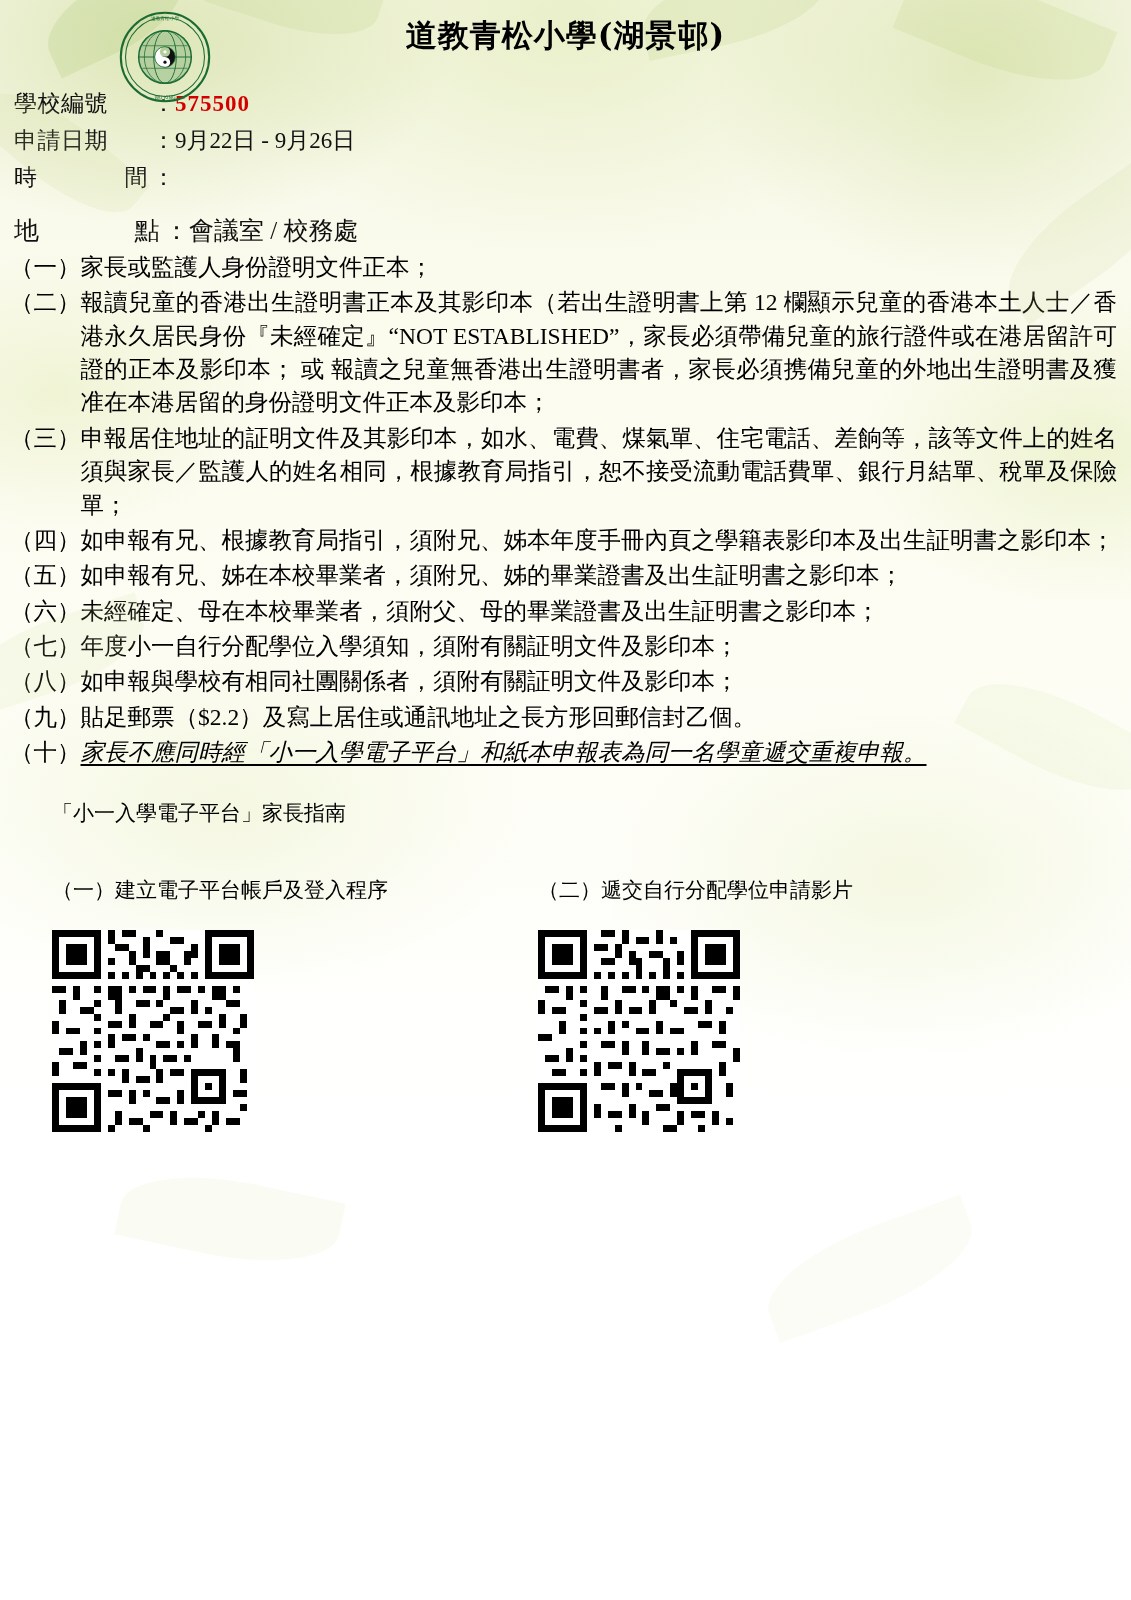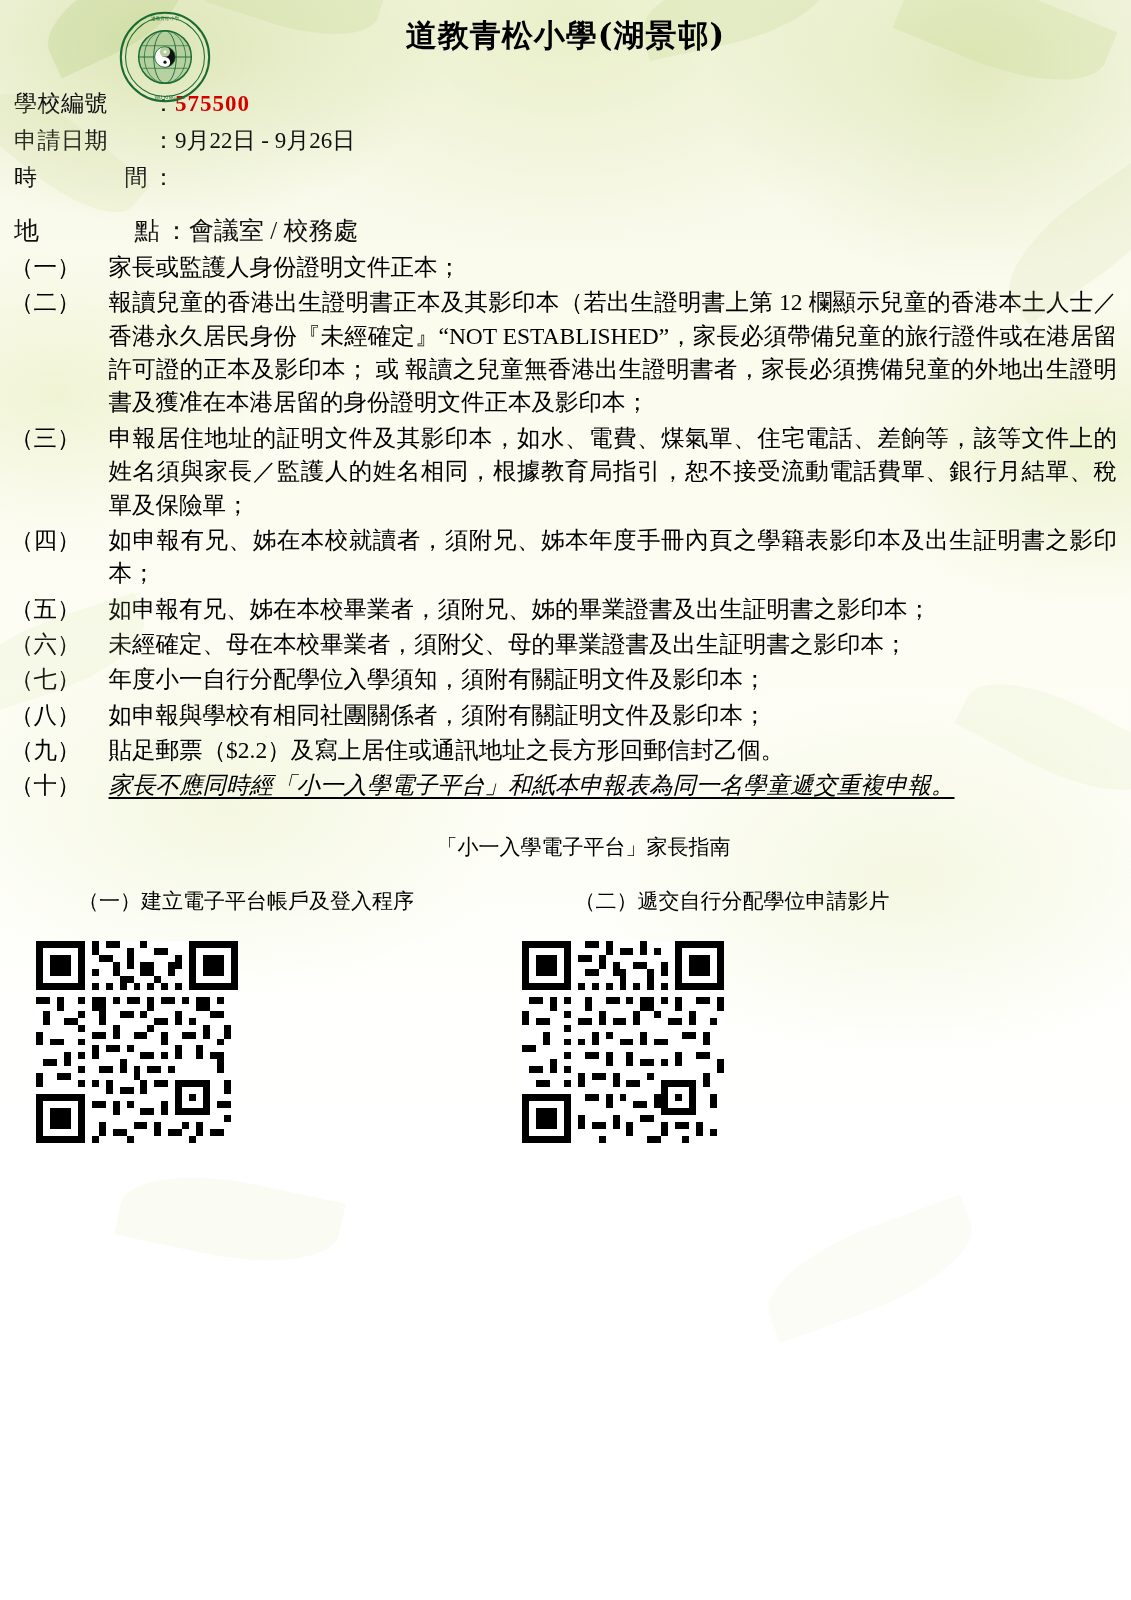--- a/index.html
+++ b/index.html
@@ -123,41 +123,39 @@
     margin-bottom: 2px;
   }
   .doc-num {
     flex: 0 0 auto;
     white-space: nowrap;
   }
   .doc-text {
     flex: 1 1 auto;
     text-align: justify;
     text-justify: inter-ideograph;
-    margin-left: 28px;
   }
   .u-line { text-decoration: underline; text-underline-offset: 4px; font-style: italic; }
 
   
   .bottom {
     margin-top: 30px;
-    padding-left: 36px;
-    text-align: center;
+    padding-left: 52px;
   }
   .guide-title {
     font-family: "DejaVu Sans", "Liberation Sans", sans-serif;
     font-size: 21px;
     color: #000;
     margin-bottom: 26px;
   }
   .qr-row {
     display: flex;
     gap: 66px;
   }
-  .qr-block { width: 420px; }
+  .qr-block { width: 420px; margin-top: 23px; }
   .qr-caption {
     font-family: "DejaVu Sans", "Liberation Sans", sans-serif;
     font-size: 21px;
     margin-bottom: 26px;
     color: #000;
   }
   .qr-code {
     width: 202px;
     height: 202px;
     background: #fff;
@@ -258,21 +256,21 @@
       <span class="doc-text">報讀兒童的香港出生證明書正本及其影印本（若出生證明書上第 12 欄顯示兒童的香港本土人士／香港永久居民身份『未經確定』“NOT ESTABLISHED”，家長必須帶備兒童的旅行證件或在港居留許可證的正本及影印本； 或 報讀之兒童無香港出生證明書者，家長必須携備兒童的外地出生證明書及獲准在本港居留的身份證明文件正本及影印本；</span>
     </div>
 
     <div class="doc-item">
       <span class="doc-num">（三）</span>
       <span class="doc-text">申報居住地址的証明文件及其影印本，如水、電費、煤氣單、住宅電話、差餉等，該等文件上的姓名須與家長／監護人的姓名相同，根據教育局指引，恕不接受流動電話費單、銀行月結單、稅單及保險單；</span>
     </div>
 
     <div class="doc-item">
       <span class="doc-num">（四）</span>
-      <span class="doc-text">如申報有兄、姊在本校就讀者，須附兄、姊本年度手冊內頁之學籍表影印本及出生証明書之影印本；</span>
+      <span class="doc-text">如申報有兄、根據教育局指引，須附兄、姊本年度手冊內頁之學籍表影印本及出生証明書之影印本；</span>
     </div>
 
     <div class="doc-item">
       <span class="doc-num">（五）</span>
       <span class="doc-text">如申報有兄、姊在本校畢業者，須附兄、姊的畢業證書及出生証明書之影印本；</span>
     </div>
 
     <div class="doc-item">
       <span class="doc-num">（六）</span>
       <span class="doc-text">未經確定、母在本校畢業者，須附父、母的畢業證書及出生証明書之影印本；</span>

